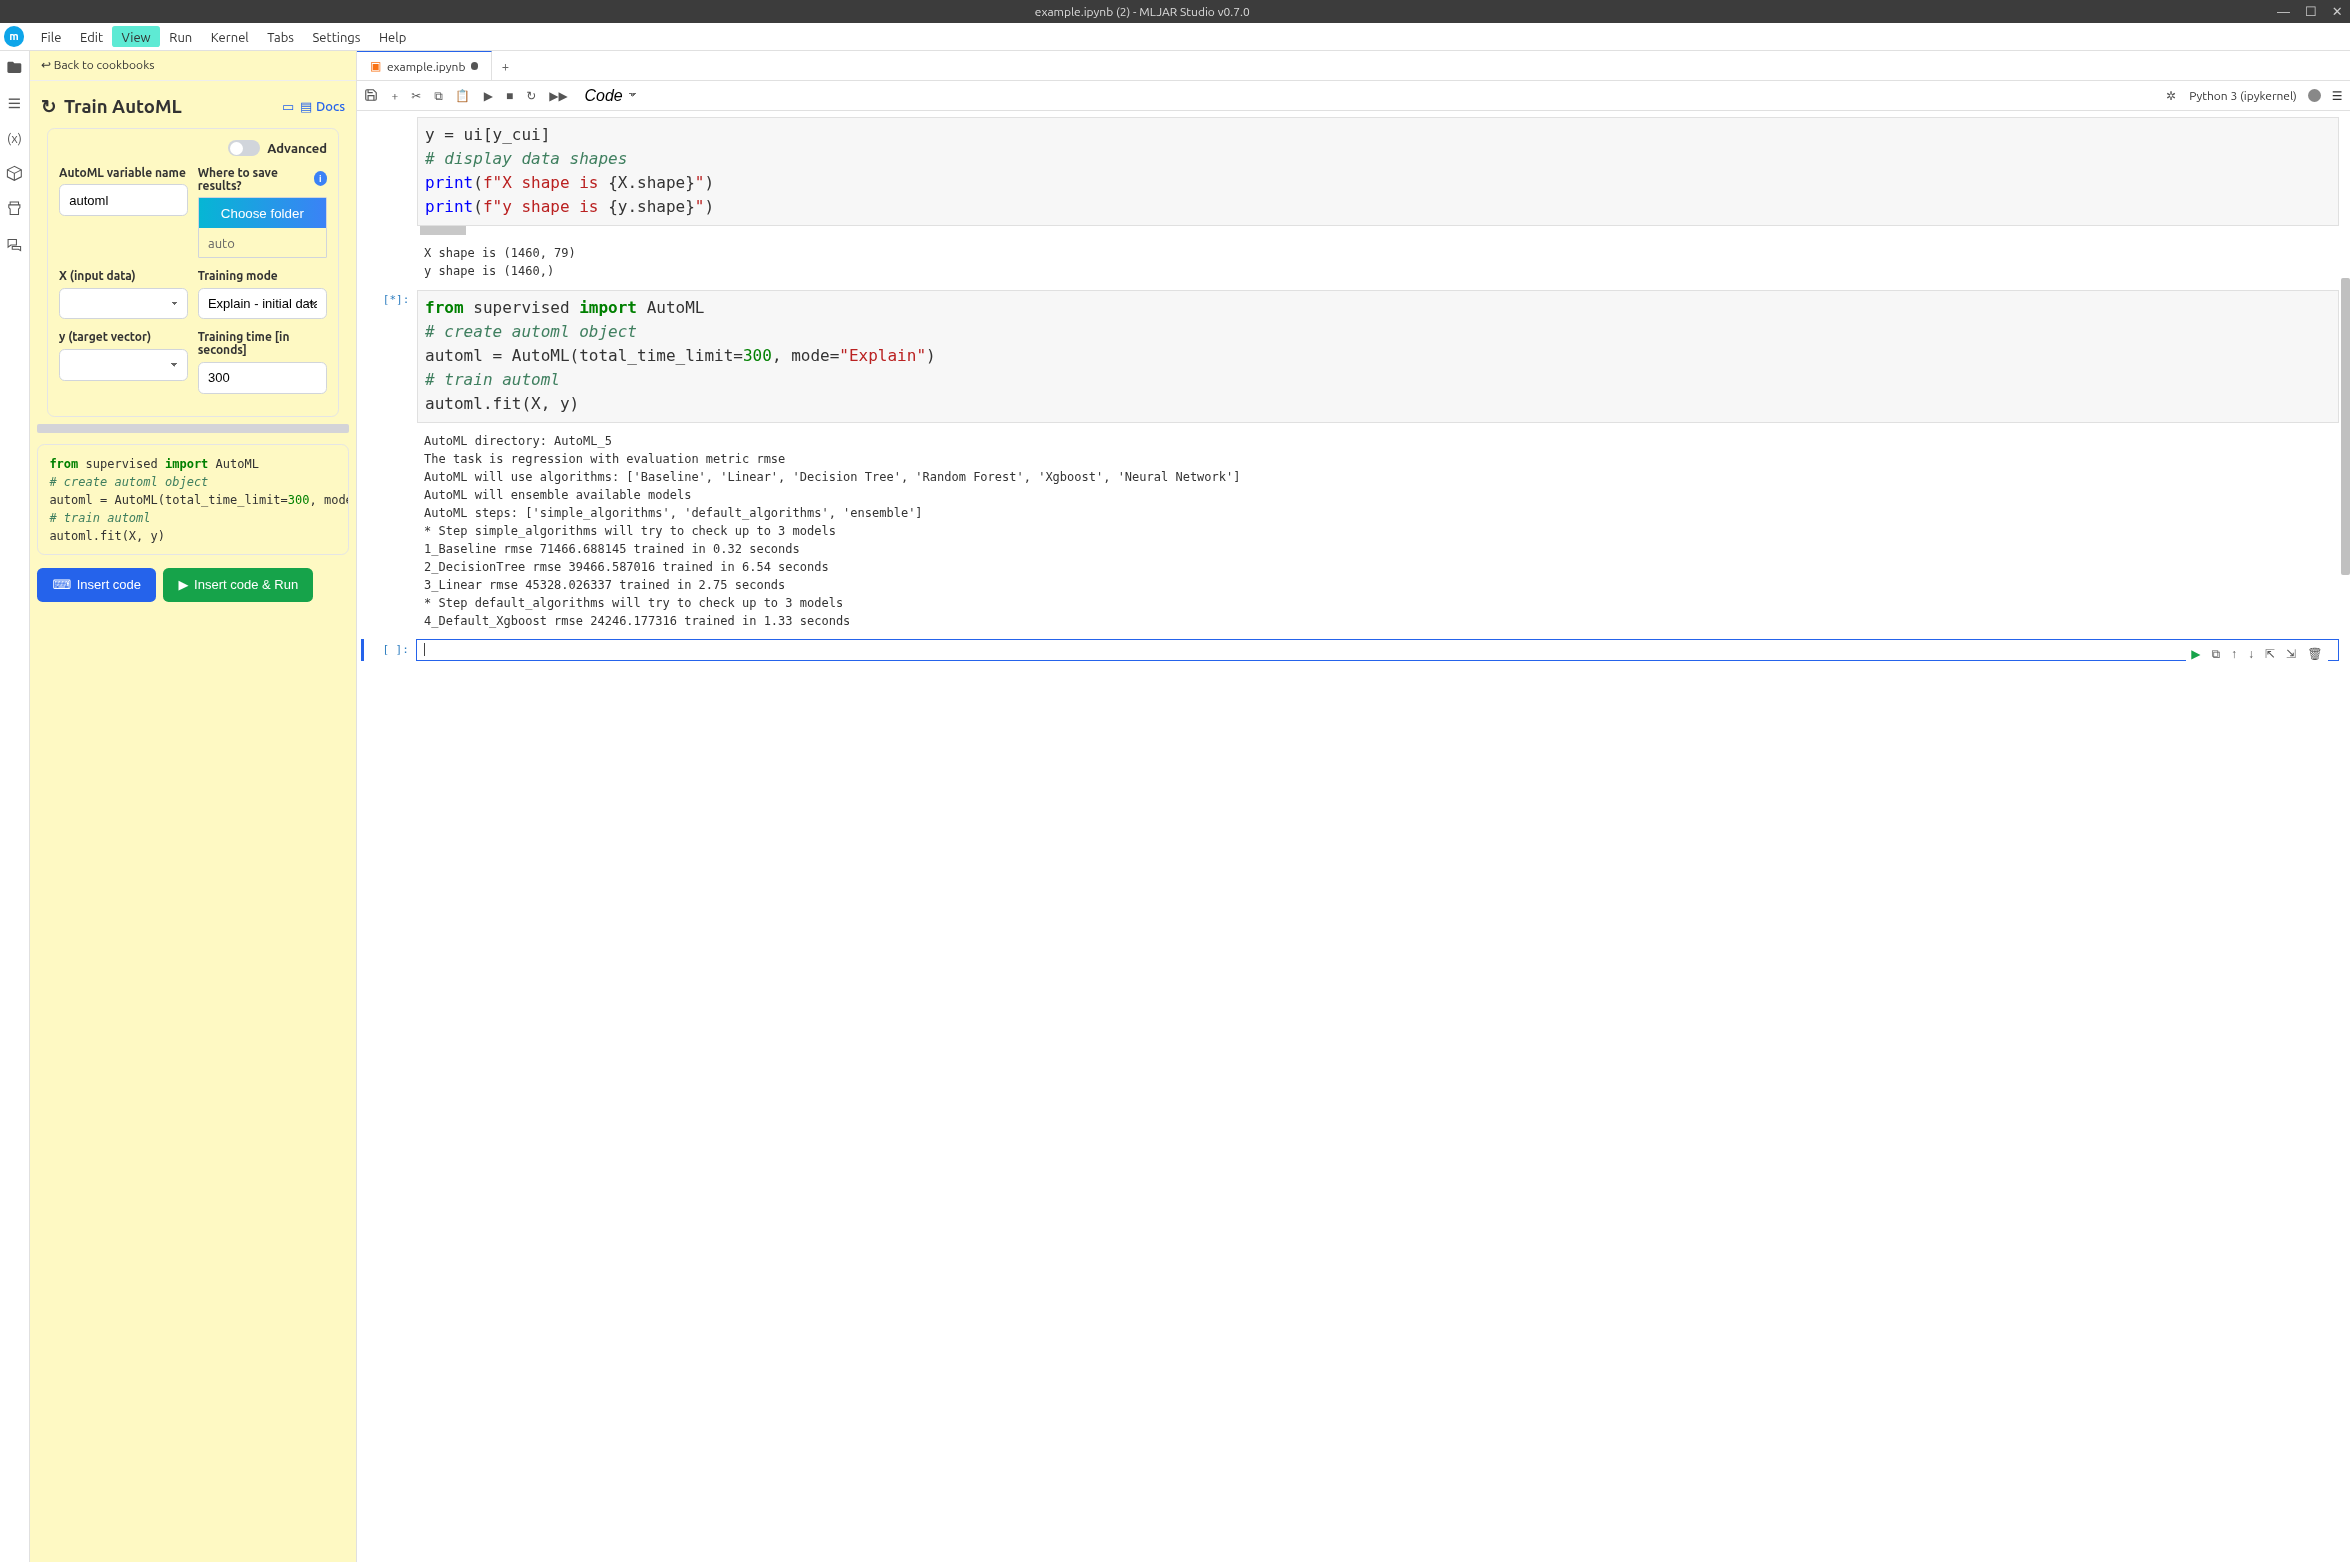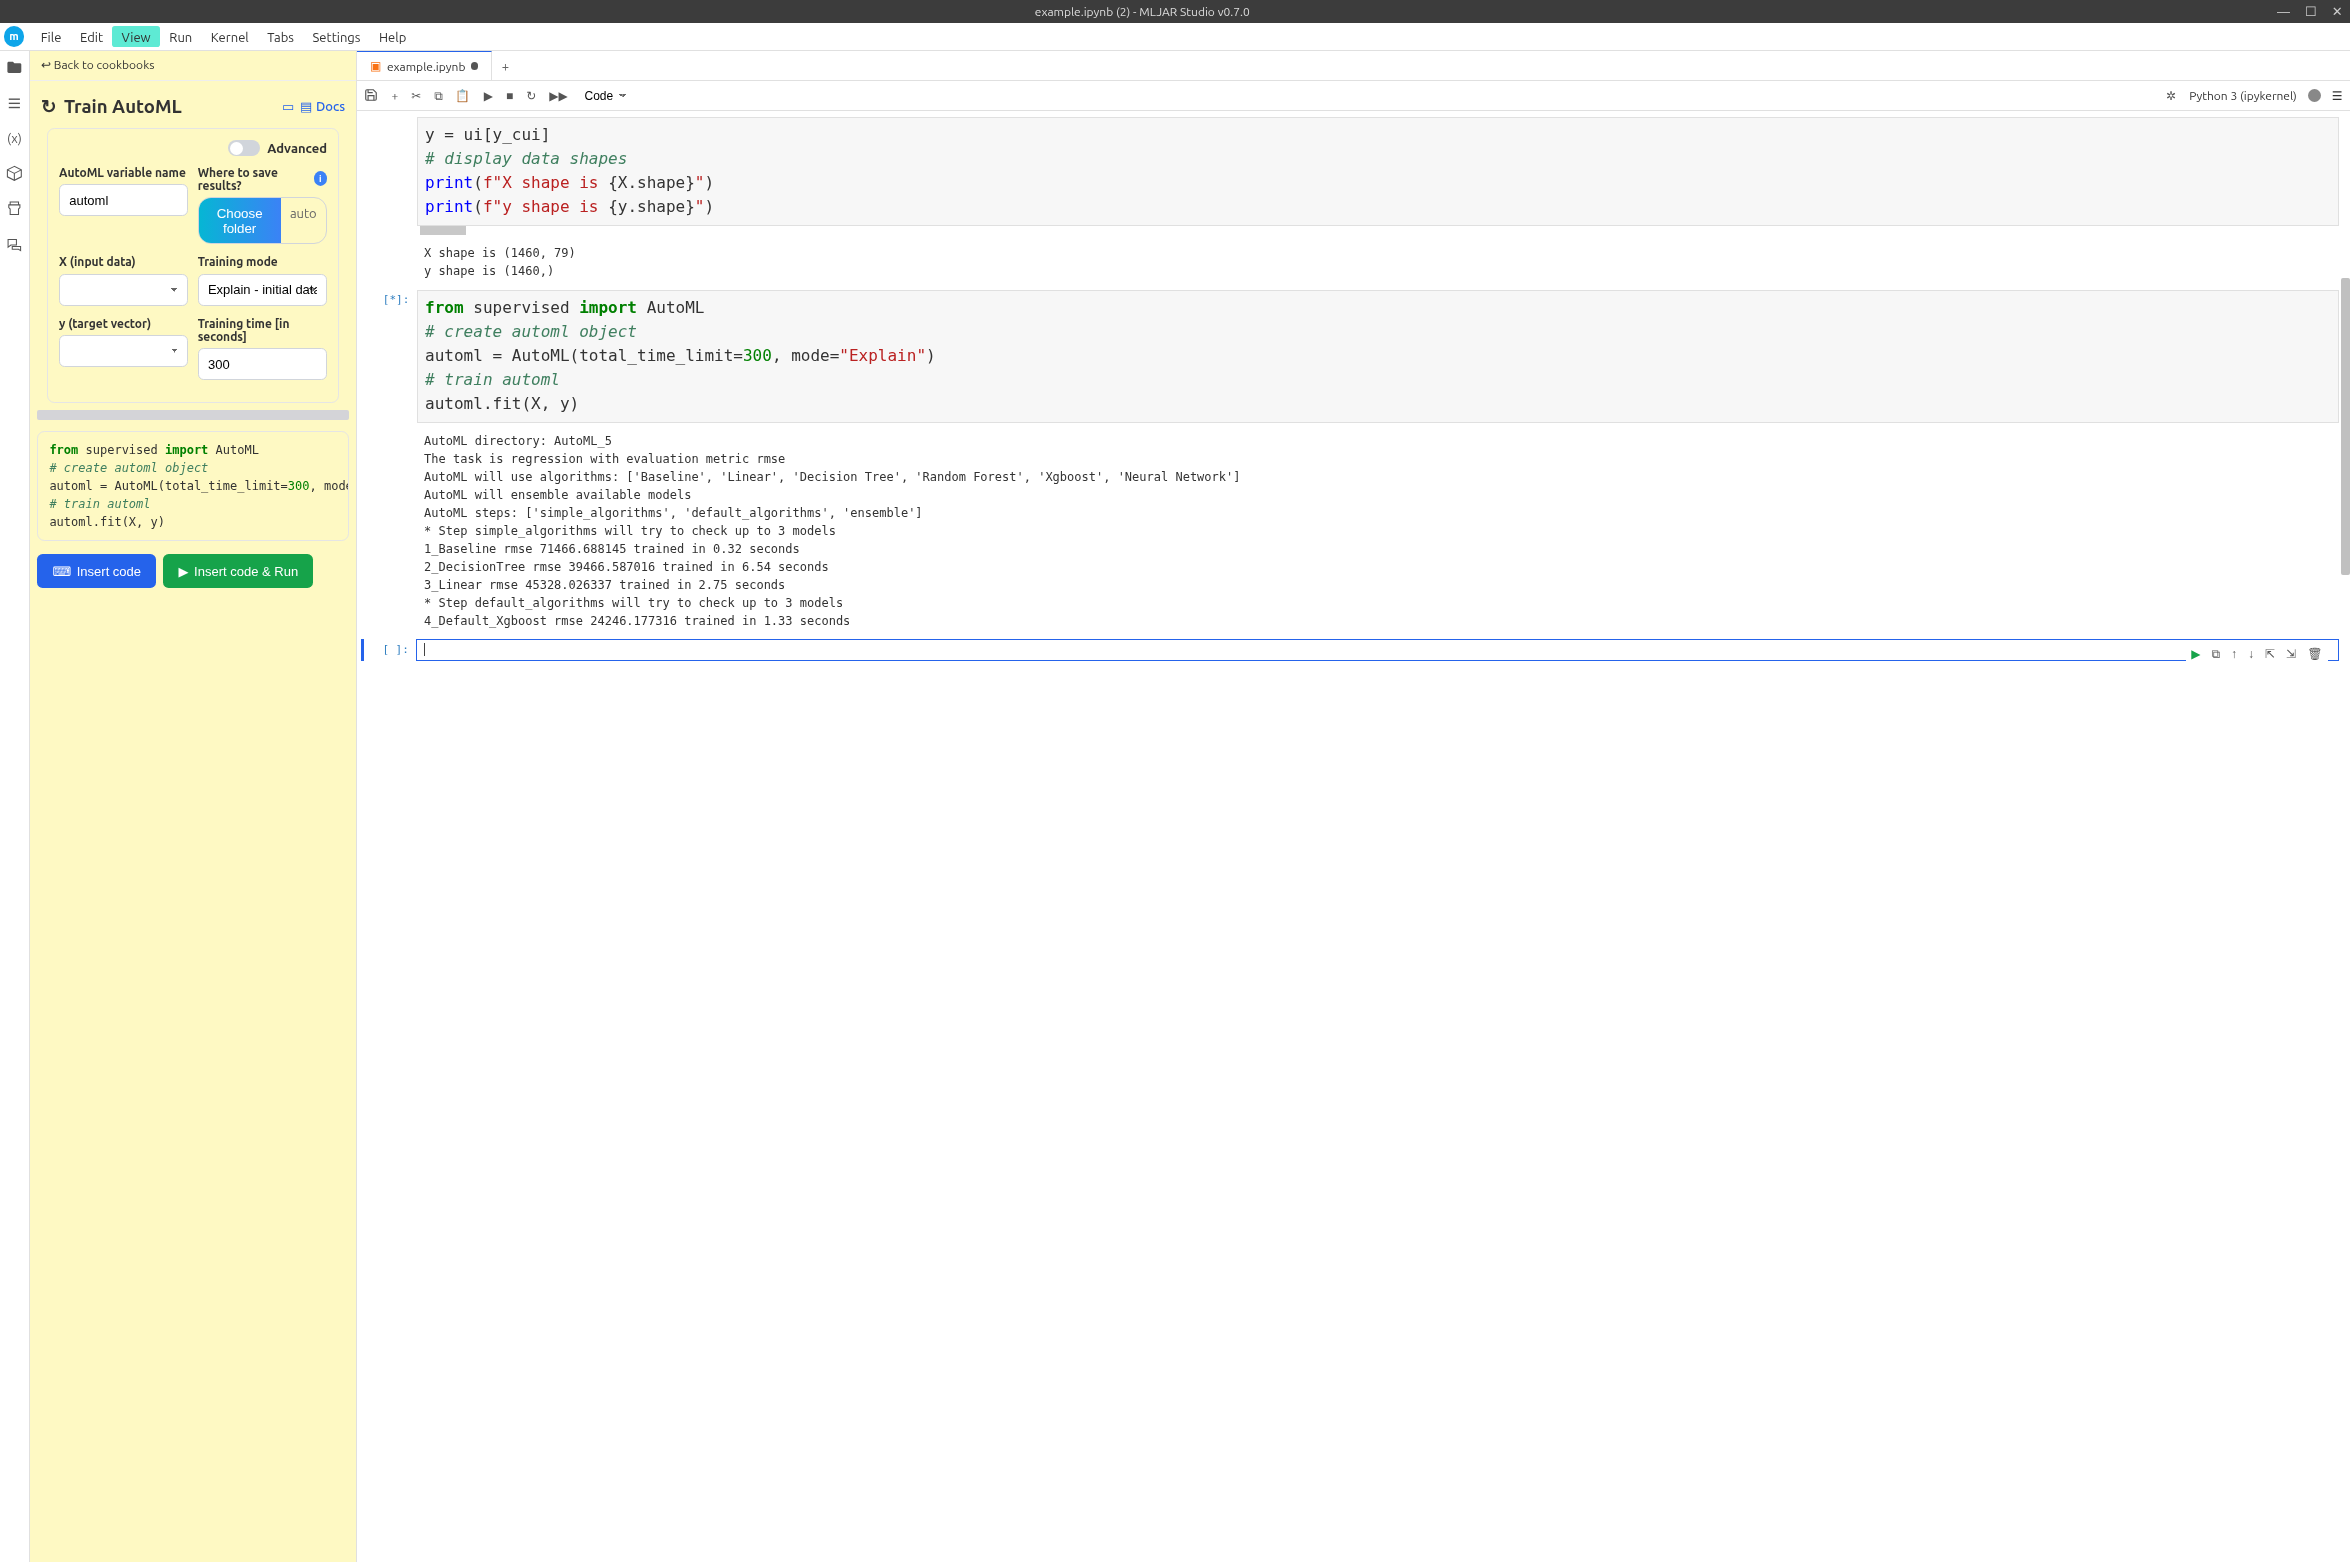--- a/index.html
+++ b/index.html
@@ -23,21 +23,21 @@
 .form-card { margin: 0 17px; border: 0.9px solid #e5e5e5; border-radius: 7.4px; padding: 11px; }
 .advanced-row { display: flex; justify-content: flex-end; align-items: center; gap: 7.4px; margin-bottom: 9.3px; }
 .toggle { width: 32px; height: 16.7px; background: #d1d5db; border-radius: 8.3px; position: relative; }
 .toggle::after { content: ''; position: absolute; width: 13px; height: 13px; background: #fff; border-radius: 50%; top: 1.9px; left: 1.9px; }
 .form-row { display: flex; gap: 9.3px; margin-bottom: 11px; }
 .form-col { flex: 1; display: flex; flex-direction: column; gap: 5.6px; }
 .label { font-size: 12px; font-weight: 600; display: flex; align-items: center; gap: 3.7px; }
 .info-badge { width: 15px; height: 15px; border-radius: 50%; background: #3b82f6; color: #fff; font-size: 9.3px; display: flex; align-items: center; justify-content: center; font-weight: bold; }
 .text-input { border: 0.9px solid #d1d5db; border-radius: 5.6px; padding: 7.4px 9.3px; font-size: 13px; width: 100%; }
 .select-input { border: 0.9px solid #d1d5db; border-radius: 5.6px; padding: 7.4px 9.3px; font-size: 13px; width: 100%; background: #fff; appearance: none; background-image: linear-gradient(45deg, transparent 50%, #666 50%), linear-gradient(135deg, #666 50%, transparent 50%); background-position: calc(100% - 13px) 13px, calc(100% - 9.3px) 13px; background-size: 3.7px 3.7px; background-repeat: no-repeat; }
-.folder-row { display: flex; border: 0.9px solid #d1d5db; border-radius: 13px; overflow: hidden; }
+.folder-row { display: flex; border: 0.9px solid #d1d5db; border-radius: 1px; overflow: hidden; flex-direction: column; }
 .choose-folder-btn { background: linear-gradient(to right, #06b6d4, #3b82f6); color: #fff; padding: 7.4px 11px; font-weight: 500; border: none; cursor: pointer; }
 .folder-value { padding: 7.4px 9.3px; color: #666; }
 .scroll-hint { height: 9.3px; background: #d4d4d8; margin: 7.4px 7.4px; border-radius: 1.9px; position: relative; }
 .code-preview { margin: 3.7px 7.4px; border: 0.9px solid #e5e5e5; border-radius: 7.4px; padding: 9.3px 11px; font-family: 'DejaVu Sans Mono', monospace; font-size: 12px; white-space: pre; overflow-x: auto; line-height: 1.5; }
 .kw { color: #008000; font-weight: bold; }
 .cm { color: #3f7f5f; font-style: italic; }
 .nm { color: #0000ff; }
 .num-lit { color: #008000; }
 .str-lit { color: #ba2121; }
 .btn-row { display: flex; gap: 7.4px; padding: 9.3px 7.4px; }
@@ -45,21 +45,21 @@
 .btn-blue { background: #2563eb; }
 .btn-green { background: #16a34a; }
 .right-panel { flex: 1; display: flex; flex-direction: column; background: #fff; }
 .tab-bar { height: 30px; border-bottom: 0.9px solid #e0e0e0; display: flex; align-items: stretch; }
 .tab { display: flex; align-items: center; gap: 5.6px; padding: 0 13px; border-right: 0.9px solid #e0e0e0; border-top: 1.9px solid #2563eb; background: #fff; font-size: 12px; }
 .tab-close { width: 7.4px; height: 7.4px; border-radius: 50%; background: #555; }
 .tab-add { width: 26px; display: flex; align-items: center; justify-content: center; color: #666; cursor: pointer; }
 .nb-toolbar { height: 30px; border-bottom: 0.9px solid #e0e0e0; display: flex; align-items: center; padding: 0 7.4px; gap: 13px; font-size: 12px; }
 .nb-toolbar .sp { flex: 1; }
 .tb-icon { color: #555; cursor: pointer; }
-.cell-type { border: none; background: transparent; font-size: 12px; padding: 1.9px 18.6px 1.9px 3.7px; appearance: none; background-image: linear-gradient(45deg, transparent 50%, #666 50%), linear-gradient(135deg, #666 50%, transparent 50%); background-position: calc(100% - 9.3px) 7.4px, calc(100% - 5.6px) 7.4px; background-size: 3.7px 3.7px; background-repeat: no-repeat; }
+.cell-type { border: none; background: transparent; font-size: 16px; padding: 1.9px 18.6px 1.9px 3.7px; appearance: none; background-image: linear-gradient(45deg, transparent 50%, #666 50%), linear-gradient(135deg, #666 50%, transparent 50%); background-position: calc(100% - 9.3px) 7.4px, calc(100% - 5.6px) 7.4px; background-size: 3.7px 3.7px; background-repeat: no-repeat; font-style: italic; }
 .kernel-info { display: flex; align-items: center; gap: 11px; }
 .kernel-dot { width: 13px; height: 13px; border-radius: 50%; background: #888; }
 .nb-body { flex: 1; overflow-y: auto; padding: 0 11px 18.6px 3.7px; position: relative; }
 .nb-scroll-thumb { position: absolute; right: 0; top: 167px; width: 9.3px; height: 297px; background: #c0c0c0; border-radius: 1.9px; }
 .cell { display: flex; margin-top: 5.6px; }
 .prompt { width: 56px; text-align: right; padding: 3.7px 7.4px 0 0; font-family: monospace; font-size: 11px; color: #888; }
 .prompt.exec { color: #307fc1; }
 .cell-content { flex: 1; }
 .code-area { border: 0.9px solid #e0e0e0; background: #f7f7f7; padding: 5.6px 7.4px; font-family: 'DejaVu Sans Mono', monospace; font-size: 16px; white-space: pre; line-height: 1.5; overflow-x: auto; }
 .output-area { padding: 3.7px 7.4px; font-family: 'DejaVu Sans Mono', monospace; font-size: 12px; white-space: pre-wrap; line-height: 1.5; }

